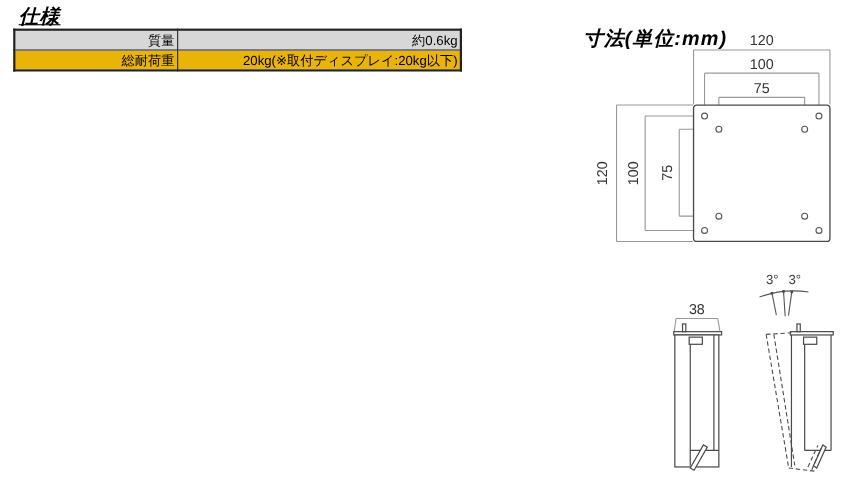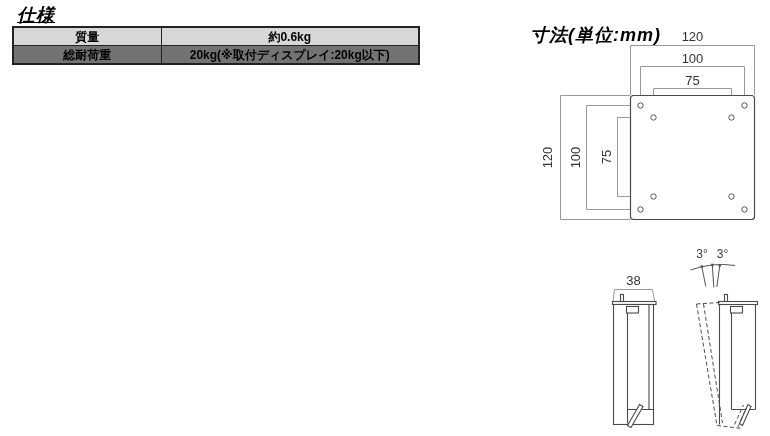--- a/index.html
+++ b/index.html
@@ -12,26 +12,26 @@
     color:#000;white-space:nowrap;letter-spacing:1px;
   }
   #spec-title{left:17px;top:3px;text-decoration:underline;}
   #dim-title{left:510px;top:23px;margin-left:20px;}
   table.spec{
     position:absolute;left:12px;top:26px;width:406px;
     border-collapse:collapse;table-layout:fixed;
     font-size:12px;line-height:1;
   }
   table.spec td{
-    border:1px solid #222;height:17px;text-align:center;vertical-align:middle;
-    padding:0 2px;overflow:hidden;white-space:nowrap;font-weight:bold;
+    border:1px solid #222;height:17px;text-align:right;vertical-align:middle;
+    padding:0 2px;overflow:hidden;white-space:nowrap;
   }
   table.spec{border:2px solid #222;}
   tr.shaded td{background:#d7d7d7;}
-  tr.plain td{background:#737373;}
+  tr.plain td{background:#eab308;}
   col.c1{width:148px;} col.c2{width:258px;}
   svg text{font-family:"Liberation Sans","DejaVu Sans",sans-serif;}
   .dimnum{font-size:13px;fill:#333;}
   .anglnum{font-size:12px;fill:#3d3d3d;}
   #drawing-svg{position:absolute;left:0;top:0;}
 </style>
 </head>
 <body>
 
 <div class="doc-title" id="spec-title">仕様</div>

